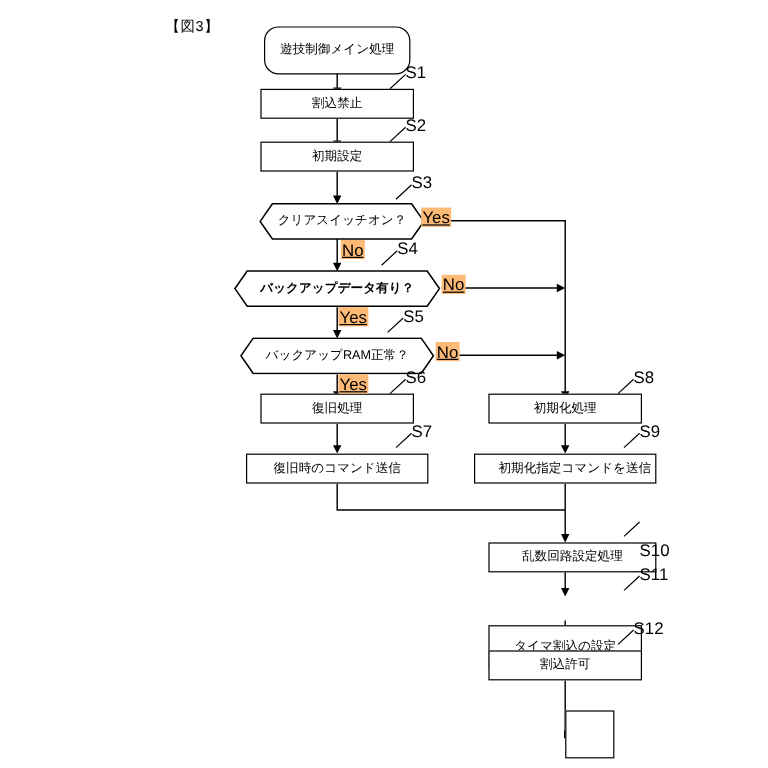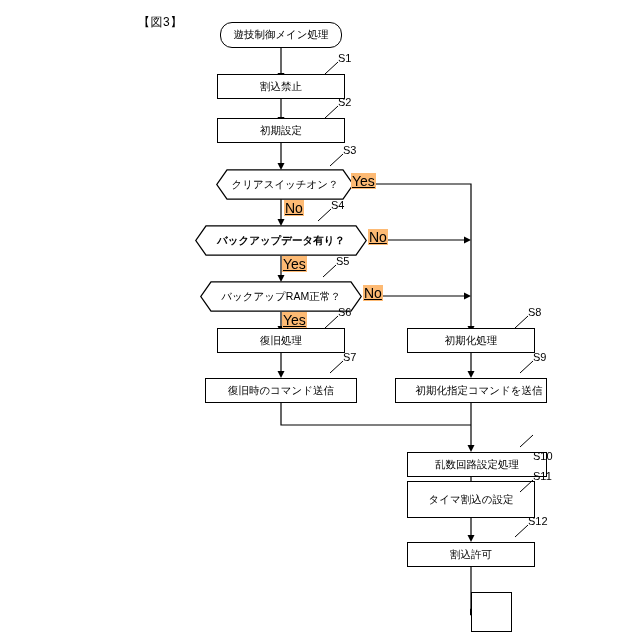--- a/index.html
+++ b/index.html
@@ -58,21 +58,21 @@
     z-index: 1;
   }
   .hexlabel {
     position: relative;
     z-index: 2;
     font-size: 10.5px;
     white-space: nowrap;
   }
   .step {
     position: absolute;
-    font-size: 11px;
+    font-size: 14px;
     white-space: nowrap;
     z-index: 4;
   }
   .edge-label {
     position: absolute;
     font-size: 14px;
     background: #fdba74;
     padding: 0 1px;
     white-space: nowrap;
     z-index: 4;
@@ -173,21 +173,21 @@
     <line x1="295" y1="277" x2="308" y2="265"></line>
     <line x1="297" y1="328" x2="310" y2="316"></line>
     <line x1="302" y1="373" x2="315" y2="361"></line>
     <line x1="487" y1="328" x2="500" y2="316"></line>
     <line x1="492" y1="373" x2="505" y2="361"></line>
     <line x1="492" y1="447" x2="505" y2="435"></line>
     <line x1="492" y1="492" x2="505" y2="480"></line>
     <line x1="487" y1="537" x2="500" y2="525"></line>
   </svg>
 
-  <div class="node terminal" style="left:192px; top:22px; width:122px; height:26px;">
+  <div class="node terminal" style="left:192px; top:22px; width:122px; height:40px;">
     <span>遊技制御メイン処理</span>
   </div>
 
   <div class="node" style="left:189px; top:74px; width:128px; height:25px;">
     <span>割込禁止</span>
   </div>
   <div class="step" style="left:310px; top:52px;">S1</div>
 
   <div class="node" style="left:189px; top:118px; width:128px; height:25px;">
     <span>初期設定</span>
@@ -242,21 +242,21 @@
   <div class="node" style="left:367px; top:378px; width:152px; height:25px;padding-left:16px;">
     <span>初期化指定コマンドを送信</span>
   </div>
   <div class="step" style="left:505px; top:351px;">S9</div>
 
   <div class="node" style="left:379px; top:452px; width:140px; height:25px;">
     <span>乱数回路設定処理</span>
   </div>
   <div class="step" style="left:505px; top:450px;">S10</div>
 
-  <div class="node" style="left:379px; top:481px; width:128px; height:37px;">
+  <div class="node" style="left:379px; top:521px; width:128px; height:37px;">
     <span>タイマ割込の設定</span>
   </div>
   <div class="step" style="left:505px; top:470px;">S11</div>
 
   <div class="node" style="left:379px; top:542px; width:128px; height:25px;">
     <span>割込許可</span>
   </div>
   <div class="step" style="left:500px; top:515px;">S12</div>
 
   <div class="offpage" style="left:443px; top:592px; width:41px; height:40px;"></div>

